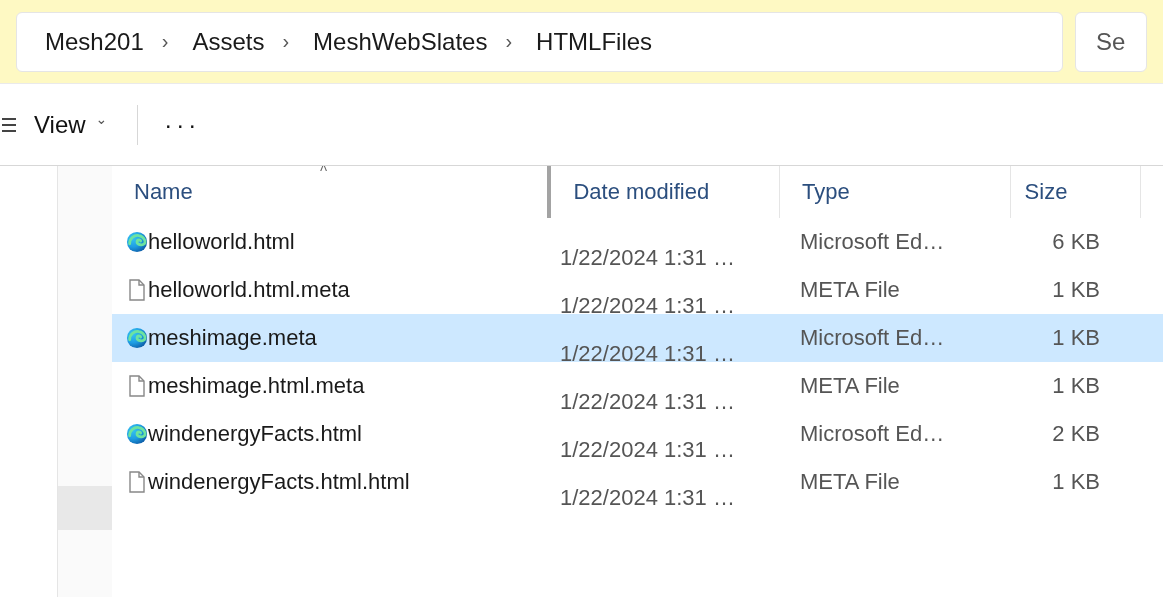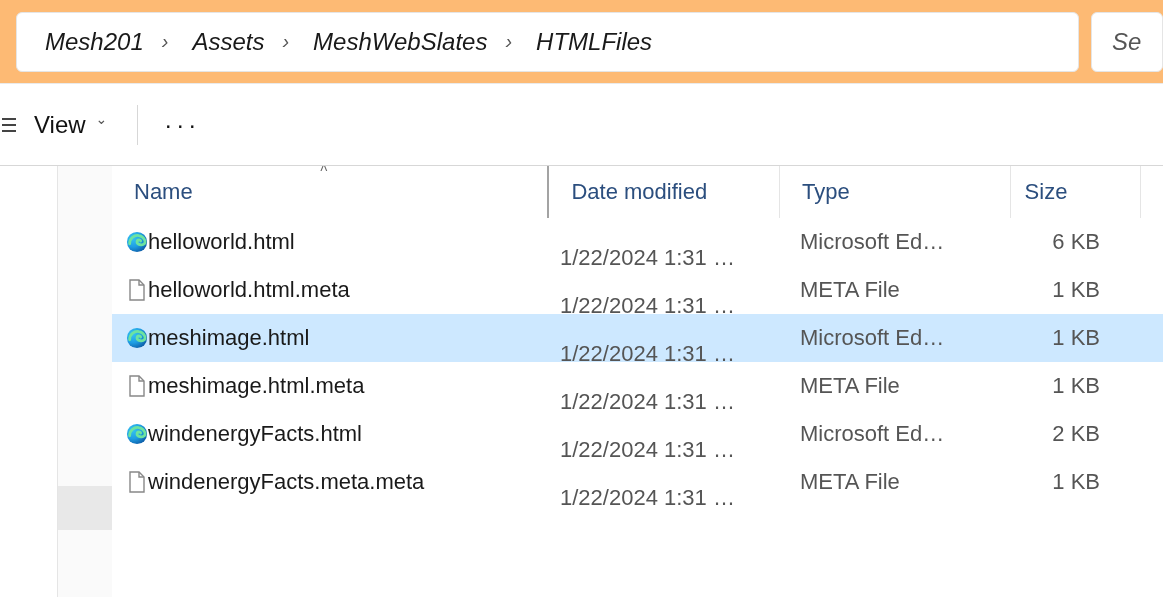--- a/index.html
+++ b/index.html
@@ -12,24 +12,23 @@
       height: 597px;
       overflow: hidden;
       position: relative;
     }
 
     
     .address-bar {
       display: flex;
       align-items: center;
       height: 84px;
-      padding: 0 0 0 16px;
+      padding: 0 16px 0 16px;
       border-bottom: 1px solid #eaeaea;
-      background: #fdba74;
-      font-style: italic;
+      background: #fef9c3;
     }
     .address-left {
       display: flex;
       align-items: center;
       flex: 1;
       height: 60px;
       border: 1px solid #e5e5e5;
       border-radius: 6px;
       padding-left: 16px;
       padding-right: 12px;
@@ -147,21 +146,21 @@
       color: #2b4e7e;
       position: relative;
     }
     .col {
       padding-left: 22px;
       display: flex;
       align-items: center;
       height: 100%;
     }
     .col-name { width: 436px; position: relative; }
-    .col-date { width: 238px; border-left: 2px solid #a3a3a3; margin-left: 12px; }
+    .col-date { width: 238px; border-left: 4px solid #a3a3a3; margin-left: 12px; }
     .col-type { width: 200px; border-left: 1px solid #e5e5e5; }
     .col-size { width: 134px; border-left: 1px solid #e5e5e5; padding-left: 14px; margin-left: 36px; }
     .col-end  { flex: 1; border-left: 1px solid #e5e5e5; }
 
     .sort-caret {
       position: absolute;
       top: -6px;
       left: 50%;
       transform: translateX(-50%);
       font-size: 14px;
@@ -315,21 +314,21 @@
         <radialGradient id="eg1" cx="30%" cy="30%" r="80%">
           <stop offset="0%" stop-color="#36c6f0"></stop>
           <stop offset="55%" stop-color="#1e9de3"></stop>
           <stop offset="100%" stop-color="#0c59a4"></stop>
         </radialGradient>
       </defs>
       <circle cx="12" cy="12" r="11" fill="url(#eg1)"></circle>
       <path d="M4 14 C4 8 9 4 14 5 C20 6 22 12 20 14 C18 16 12 15 12 12 C12 9 16 9 16 11" fill="none" stroke="#6de3a0" stroke-width="3" stroke-linecap="round"></path>
     </svg>
   </span>
-<span>meshimage.html</span>
+<span>meshimage.meta</span>
           </div>
           <div class="cell cell-date">1/22/2024 1:31 …</div>
           <div class="cell cell-type">Microsoft Ed…</div>
           <div class="cell cell-size">1 KB</div>
         </div>
         <div class="row">
           <div class="cell cell-name">
   <span class="file-icon blank-icon">
     <svg viewBox="0 0 18 22">
       <path d="M2 1 H11 L16 6 V21 H2 Z" fill="#ffffff" stroke="#888" stroke-width="1.4"></path>
@@ -364,21 +363,21 @@
           <div class="cell cell-size">2 KB</div>
         </div>
         <div class="row">
           <div class="cell cell-name">
   <span class="file-icon blank-icon">
     <svg viewBox="0 0 18 22">
       <path d="M2 1 H11 L16 6 V21 H2 Z" fill="#ffffff" stroke="#888" stroke-width="1.4"></path>
       <path d="M11 1 V6 H16" fill="none" stroke="#888" stroke-width="1.4"></path>
     </svg>
   </span>
-<span>windenergyFacts.meta.meta</span>
+<span>windenergyFacts.html.html</span>
           </div>
           <div class="cell cell-date">1/22/2024 1:31 …</div>
           <div class="cell cell-type">META File</div>
           <div class="cell cell-size">1 KB</div>
         </div>
       </div>
   </div>
 </div>
 
 </body></html>

